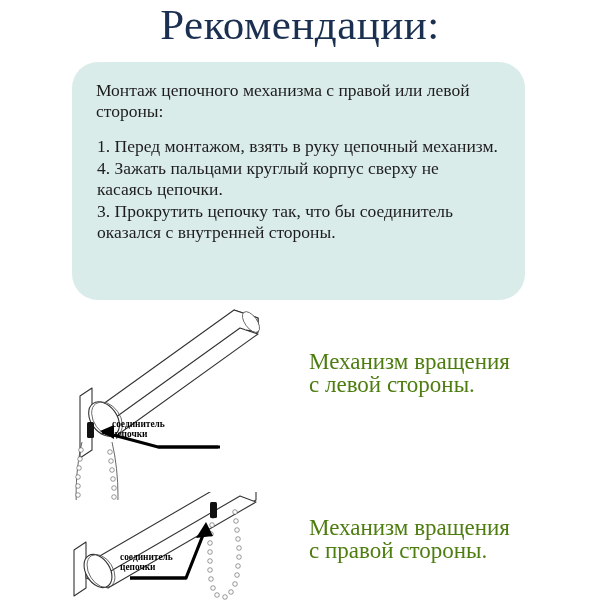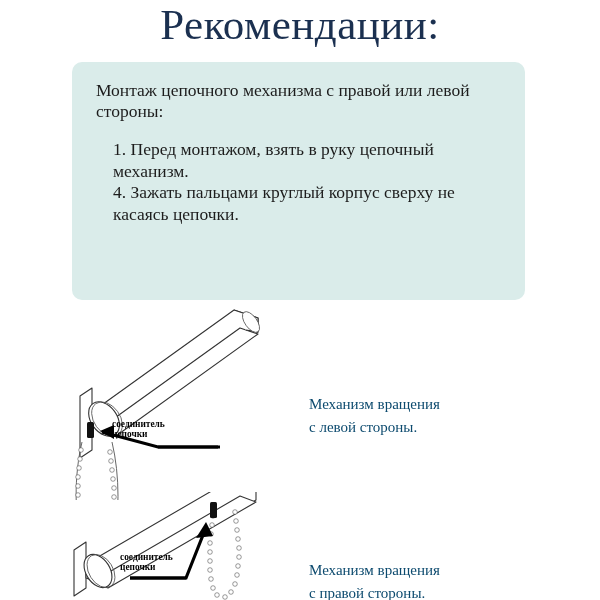--- a/index.html
+++ b/index.html
@@ -32,46 +32,45 @@
   }
 
   
   .info-card {
     position: absolute;
     left: 72px;
     top: 62px;
     width: 453px;
     height: 238px;
     background: #daecea;
-    border-radius: 10px;
+    border-radius: 26px;
     box-sizing: border-box;
     padding: 18px 26px 0 24px;
   }
   .card-lead {
     font-size: 17.5px;
     line-height: 21px;
     color: #1d1d1d;
     margin: 0 0 14px 0;
   }
   .card-steps {
     font-size: 17.5px;
     line-height: 21.5px;
     color: #1d1d1d;
-    margin: 17px;
+    margin: 1px;
   }
   .card-steps .step { display: block; }
 
   
   .caption {
     position: absolute;
-    font-size: 15px;
+    font-size: 23px;
     line-height: 23px;
-    color: #0c4a6e;
+    color: #4d7c0f;
     white-space: pre-line;
-    margin-top: 43px;
   }
   .caption-left  { left: 309px; top: 350px; }
   .caption-right { left: 309px; top: 516px; }
 
   
   .diagram {
     position: absolute;
   }
   .diagram svg { display: block; }
   #diagram-left  { left: 58px; top: 300px; }
@@ -87,20 +86,21 @@
 </head>
 <body>
 
 <div class="page-title">Рекомендации:</div>
 
 <div class="info-card">
   <p class="card-lead">Монтаж цепочного механизма с правой или левой стороны:</p>
   <div class="card-steps">
     <span class="step">1. Перед монтажом, взять в руку цепочный механизм.</span>
     <span class="step">4. Зажать пальцами круглый корпус сверху не касаясь цепочки.</span>
+    <span class="step">3. Прокрутить цепочку так, что бы соединитель оказался с внутренней стороны.</span>
   </div>
 </div>
 
 <div class="diagram" id="diagram-left">
   <svg width="250" height="200" viewBox="0 0 250 200" xmlns="http://www.w3.org/2000/svg">
     <g fill="none" stroke="#333" stroke-width="1.1" stroke-linejoin="round">
 
       <path d="M22 96 L34 88 L34 150 L22 158 Z" fill="#ffffff"></path>
 
       <path d="M34 112 L176 10 L200 18 L200 32 L58 134 L34 126 Z" fill="#ffffff"></path>

